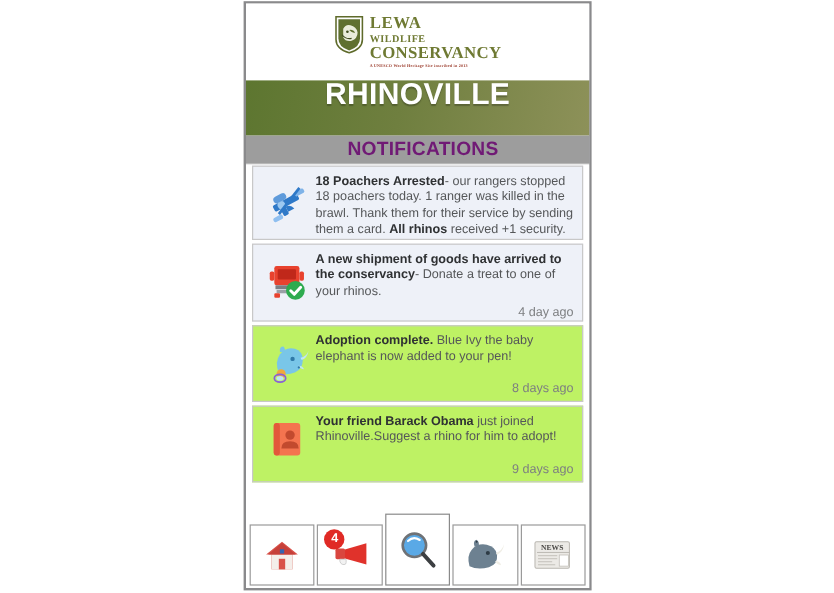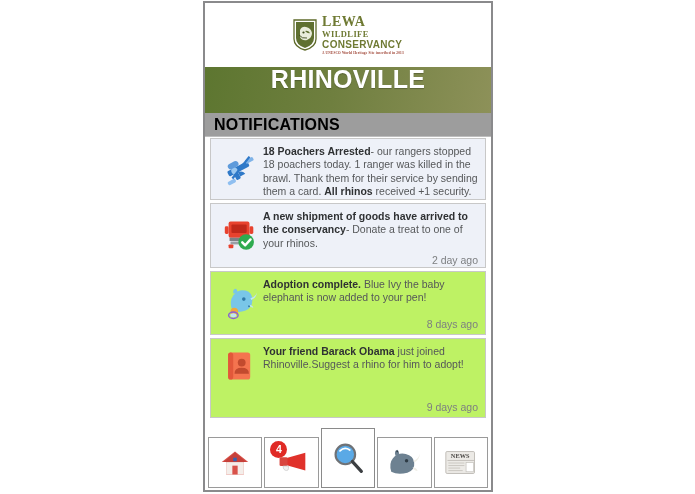--- a/index.html
+++ b/index.html
@@ -33,21 +33,20 @@
   .logo-strip {
     height: 64px;
     background: #ffffff;
     display: flex;
     align-items: center;
     justify-content: center;
     flex: 0 0 auto;
   }
   .logo {
     display: flex;
-    align-items: center;
     gap: 4px;
   }
   .logo-mark {
     width: 26px;
     height: 32px;
     flex: 0 0 auto;
   }
   .logo-text {
     display: flex;
     flex-direction: column;
@@ -63,22 +62,22 @@
   }
   .logo-l2 {
     font-family: "Liberation Serif", serif;
     font-size: 8.5px;
     font-weight: 700;
     letter-spacing: 0.4px;
     color: #6f7a33;
     margin-top: 1px;
   }
   .logo-l3 {
-    font-family: Liberation Sans, sans-serif;
-    font-size: 10px;
+    font-family: Liberation Serif, serif;
+    font-size: 14px;
     font-weight: 700;
     letter-spacing: 0.3px;
     color: #6f7a33;
     margin-top: 2px;
   }
   .logo-l4 {
     font-family: "Liberation Serif", serif;
     font-size: 3.4px;
     font-weight: 700;
     letter-spacing: 0.2px;
@@ -111,26 +110,27 @@
     font-weight: 700;
     margin-top: 1px;
     text-shadow: 0 1px 1px rgba(0,0,0,.25);
   }
 
   
   .notif-header {
     flex: 0 0 auto;
     height: 24px;
     background: #9d9d9d;
-    color: #000000;
+    color: #701a75;
     display: flex;
     align-items: center;
     padding-left: 9px;
     box-sizing: border-box;
     border-bottom: 1px solid #bdbdbd;
+    justify-content: center;
   }
   .notif-header-text {
     font-size: 16px;
     font-weight: 700;
     letter-spacing: 0.2px;
   }
 
   
   .notif-list {
     flex: 1 1 auto;
@@ -293,21 +293,21 @@
           <rect x="8" y="32" width="5" height="4" rx="1" fill="#e8422e"></rect>
           <rect x="25" y="32" width="5" height="4" rx="1" fill="#e8422e"></rect>
           <circle cx="26.5" cy="29.5" r="8.2" fill="#2eab4f"></circle>
           <path d="M22.4 29.8 l3.1 3.1 l5.6 -6.1" stroke="#ffffff" stroke-width="2.6" fill="none" stroke-linecap="round" stroke-linejoin="round"></path>
         </svg>
       </div>
       <div class="notif-body">
         <div class="notif-text">
           <b>A new shipment of goods have arrived to the conservancy</b><span>- Donate a treat to one of your rhinos.</span>
         </div>
-        <div class="notif-time">2 day ago</div>
+        <div class="notif-time">4 day ago</div>
       </div>
     </div>
 
     <div class="notif-card read" style="height:64px;">
       <div class="notif-icon">
         <svg viewBox="0 0 40 40" width="38" height="38">
           <path d="M12 30 q-4 -9 1 -16 q5 -7 13 -5 q7 2 7 10 q0 8 -7 11 q-8 3 -14 0 z" fill="#79c6e8"></path>
           <path d="M13 12 q-1 -5 3 -5 q2 2 1 5 z" fill="#79c6e8"></path>
           <path d="M31 17 q5 -1 7 -6 q-1 6 -6 8 z" fill="#bfe6f5"></path>
           <path d="M29 24 q4 0 5 3 q-3 0 -5 -3 z" fill="#bfe6f5"></path>
@@ -319,21 +319,21 @@
         </svg>
       </div>
       <div class="notif-body">
         <div class="notif-text">
           <b>Adoption complete.</b><span> Blue Ivy the baby elephant is now added to your pen!</span>
         </div>
         <div class="notif-time">8 days ago</div>
       </div>
     </div>
 
-    <div class="notif-card read" style="height:80px;">
+    <div class="notif-card read" style="height:64px;">
       <div class="notif-icon">
         <svg viewBox="0 0 40 40" width="34" height="34">
           <rect x="6" y="4" width="26" height="32" rx="3" fill="#f4744f"></rect>
           <rect x="6" y="4" width="6" height="32" rx="3" fill="#e2583a"></rect>
           <circle cx="22" cy="16" r="4.6" fill="#c24a2e"></circle>
           <path d="M13.5 29 q0 -7 8.5 -7 q8.5 0 8.5 7 z" fill="#c24a2e"></path>
         </svg>
       </div>
       <div class="notif-body">
         <div class="notif-text">

